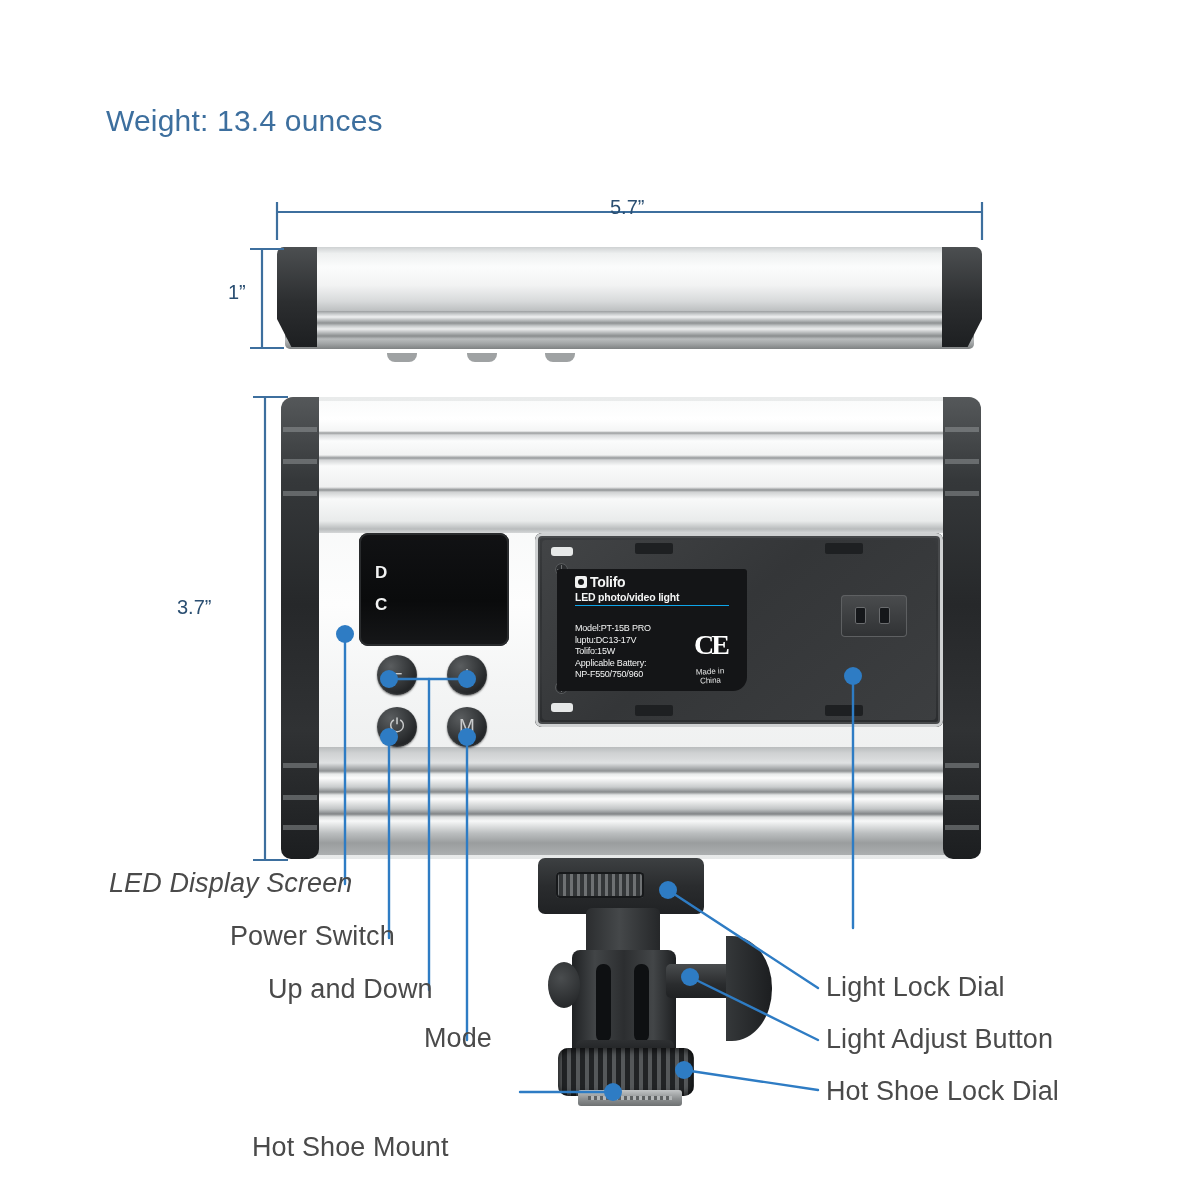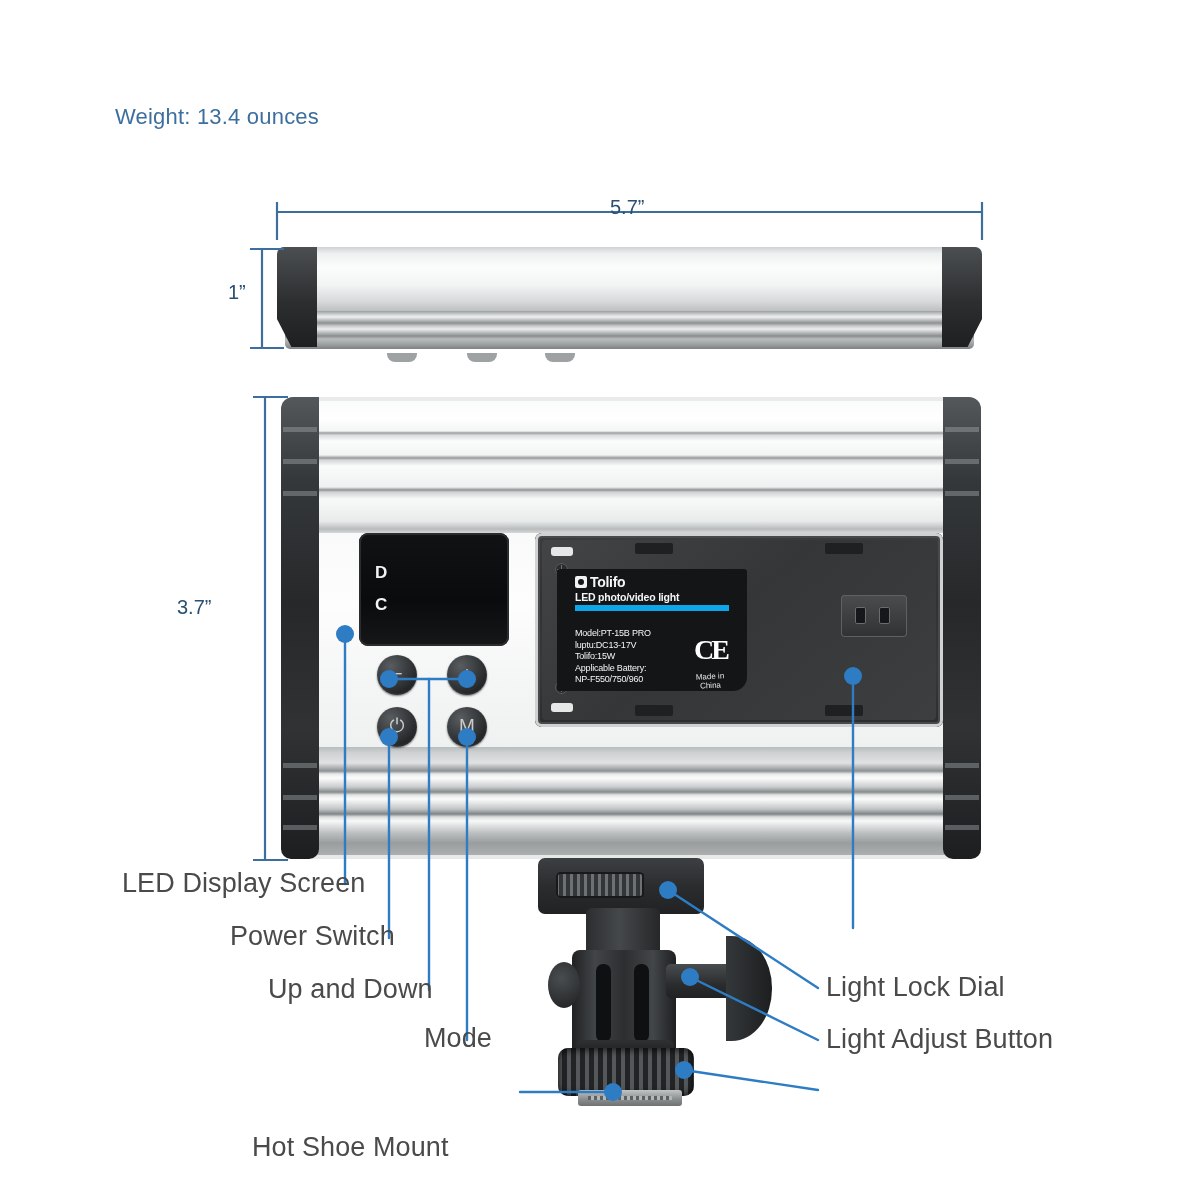--- a/index.html
+++ b/index.html
@@ -18,23 +18,23 @@
   #stage {
     position: relative;
     width: 1200px;
     height: 1200px;
     background: #ffffff;
   }
 
   
   .weight-note {
     position: absolute;
-    left: 115px;
+    left: 106px;
     top: 104px;
-    font-size: 22px;
+    font-size: 30px;
     color: #3d6f9e;
     letter-spacing: 0.2px;
     white-space: nowrap;
   }
 
   
   .dim-text {
     position: absolute;
     color: #2b4f72;
     font-size: 20px;
@@ -300,21 +300,21 @@
     left: 3px; top: 3px;
     width: 6px; height: 6px;
     border-radius: 50%;
     background: #141517;
   }
   .sticker-sub {
     font-size: 10.5px;
     font-weight: bold;
     margin-top: 1px;
     letter-spacing: -0.2px;
-    border-bottom: 6px solid #0ea5e9;
+    border-bottom: 1px solid #0ea5e9;
     padding-bottom: 2px;
   }
   .sticker-body {
     position: relative;
     margin-top: 17px;
   }
   .sticker-lines {
     font-size: 9px;
     line-height: 11.5px;
     letter-spacing: -0.2px;
@@ -616,22 +616,23 @@
       <circle cx="690" cy="977" r="9"></circle>
       <circle cx="684" cy="1070" r="9"></circle>
       <circle cx="613" cy="1092" r="9"></circle>
     </g>
   </svg>
 
   <div class="dim-text dim-w">5.7”</div>
   <div class="dim-text dim-h1">1”</div>
   <div class="dim-text dim-h37">3.7”</div>
 
-  <div class="callout" style="left:122px; top:868px;">LED Display Screen</div>
+  <div class="callout" style="left:109px; top:868px;font-style:italic;">LED Display Screen</div>
   <div class="callout" style="left:230px; top:921px;">Power Switch</div>
   <div class="callout" style="left:268px; top:974px;text-align:center;">Up and Down</div>
   <div class="callout" style="left:424px; top:1023px;">Mode</div>
   <div class="callout" style="left:252px; top:1132px;">Hot Shoe Mount</div>
 
   <div class="callout right" style="left:826px; top:972px;">Light Lock Dial</div>
   <div class="callout right" style="left:826px; top:1024px;">Light Adjust Button</div>
+  <div class="callout right" style="left:826px; top:1076px;">Hot Shoe Lock Dial</div>
 
 </div>
 
 </body></html>

